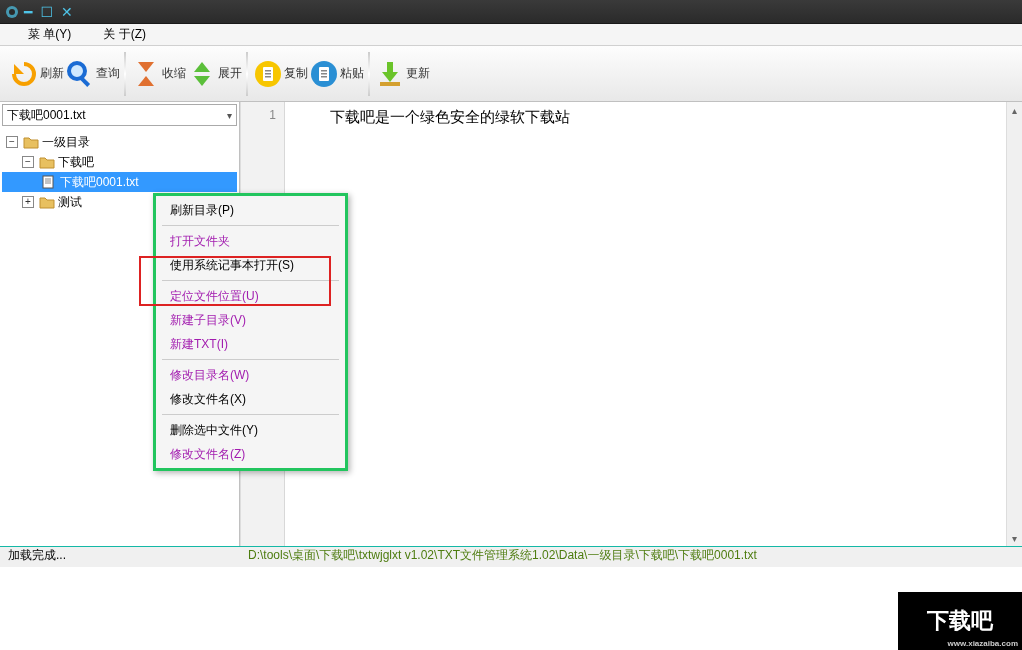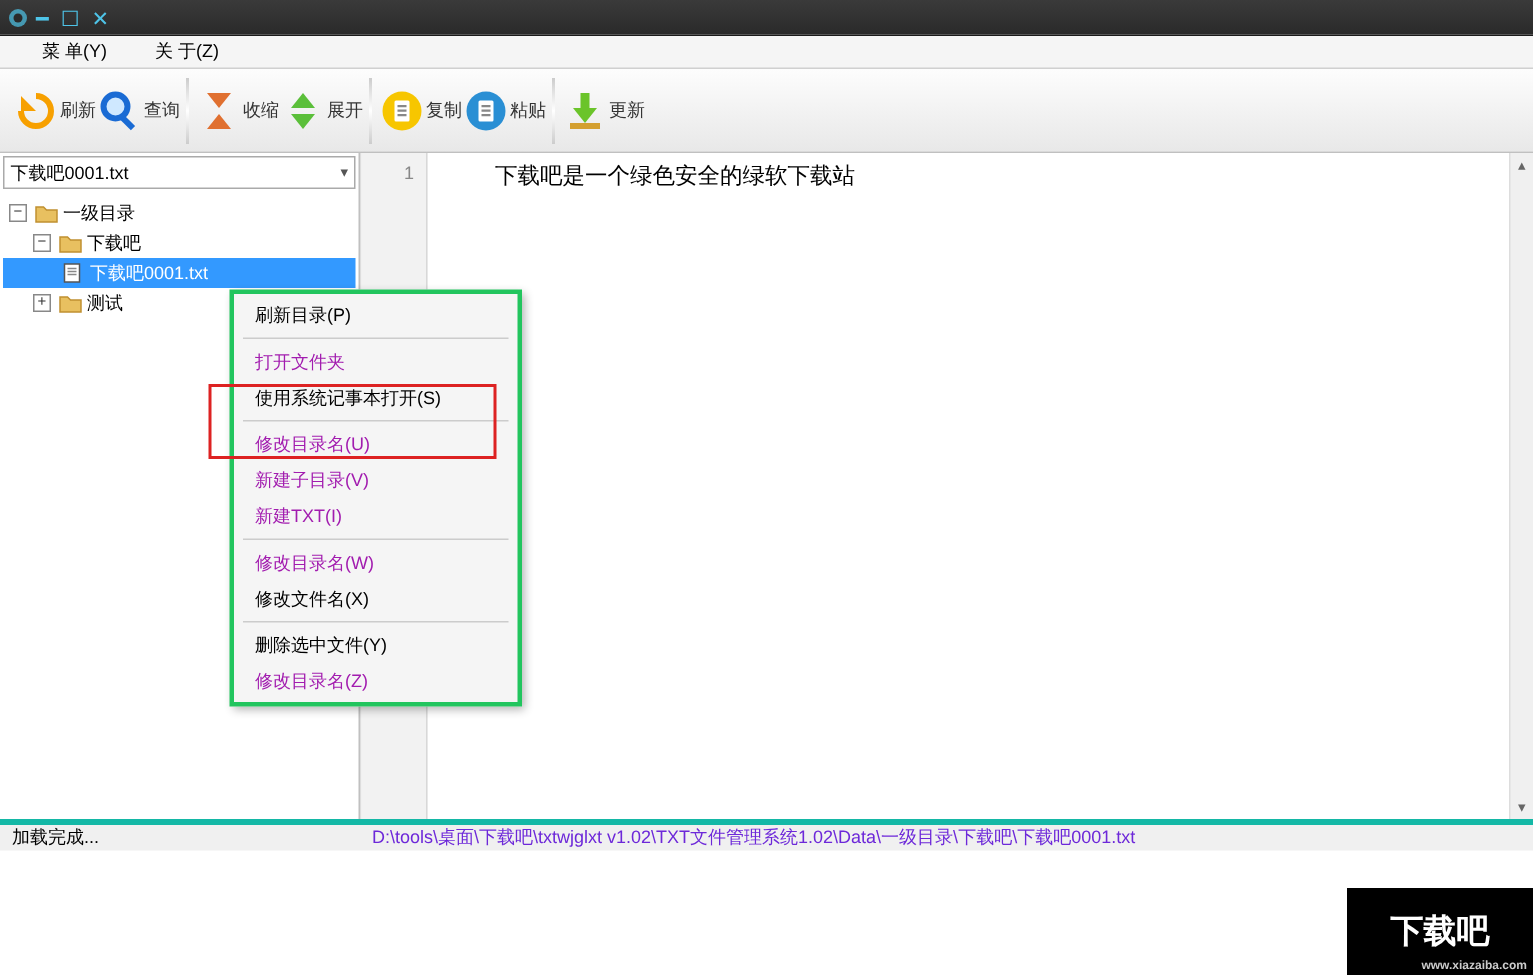--- a/index.html
+++ b/index.html
@@ -33,23 +33,23 @@
 .indent1 { padding-left: 20px; }
 .indent2 { padding-left: 36px; }
 
 .editor-area { flex: 1; display: flex; background: #fff; border-left: 1px solid #ddd; }
 .gutter { width: 44px; background: #f2f2f2; border-right: 1px solid #d8d8d8; text-align: right; padding: 6px 8px 0 0; color: #888; font-size: 12px; }
 .editor { flex: 1; padding: 6px 8px; font-size: 15px; font-family: SimSun, serif; position: relative; margin-left: 37px; }
 .scrollbar-v { width: 16px; background: #f0f0f0; border-left: 1px solid #ddd; position: relative; }
 .scrollbar-v .thumb-up { position: absolute; top: 0; width: 100%; height: 16px; display: flex; align-items: center; justify-content: center; color: #666; font-size: 10px; }
 .scrollbar-v .thumb-down { position: absolute; bottom: 0; width: 100%; height: 16px; display: flex; align-items: center; justify-content: center; color: #666; font-size: 10px; }
 
-.statusbar { height: 21px; background: #f0f0f0; display: flex; align-items: flex-end; padding: 0 8px; font-size: 12px; border-top: 4px solid #14b8a6; }
+.statusbar { height: 21px; background: #f0f0f0; display: flex; align-items: flex-start; padding: 0 8px; font-size: 12px; border-top: 1px solid #14b8a6; }
 .statusbar .left { width: 240px; }
-.statusbar .right { flex: 1; color: #6d28d9; margin-top: 20px; }
+.statusbar .right { flex: 1; color: #4d7c0f; }
 
 .context-menu { position: absolute; left: 132px; top: 193px; width: 195px; background: #f5f5f5; border: 3px solid #22c55e; box-shadow: 2px 2px 6px rgba(0,0,0,0.3); z-index: 100; padding: 2px; margin-left: 21px; }
 .cm-item { height: 24px; display: flex; align-items: center; padding: 0 12px; font-size: 12px; cursor: pointer; }
 .cm-item.disabled { color: #a21caf; cursor: default; }
 .cm-item.hovered { background: #33ccff; color: #000; }
 .cm-sep { height: 1px; background: #ccc; margin: 3px 4px; }
 .cm-box { position: absolute; border: 2px solid #d22; left: 139px; top: 256px; width: 192px; height: 50px; z-index: 101; pointer-events: none; }
 
 .watermark { position: absolute; right: 0; bottom: 0; width: 124px; height: 58px; background: #000; color: #fff; display: flex; align-items: center; justify-content: center; font-size: 22px; font-weight: bold; z-index: 50; }
 .watermark .sub { font-size: 8px; color: #ccc; position: absolute; bottom: 2px; right: 4px; }
@@ -218,28 +218,28 @@
   <div class="left">加载完成...</div>
   <div class="right">D:\tools\桌面\下载吧\txtwjglxt v1.02\TXT文件管理系统1.02\Data\一级目录\下载吧\下载吧0001.txt</div>
 </div>
 
 <div class="context-menu">
   <div class="cm-item">刷新目录(P)</div>
   <div class="cm-sep"></div>
   <div class="cm-item disabled">打开文件夹</div>
   <div class="cm-item">使用系统记事本打开(S)</div>
   <div class="cm-sep"></div>
-  <div class="cm-item disabled">修改目录名(U)</div>
+  <div class="cm-item disabled">定位文件位置(U)</div>
   <div class="cm-item disabled">新建子目录(V)</div>
   <div class="cm-item disabled">新建TXT(I)</div>
   <div class="cm-sep"></div>
   <div class="cm-item disabled">修改目录名(W)</div>
   <div class="cm-item">修改文件名(X)</div>
   <div class="cm-sep"></div>
   <div class="cm-item">删除选中文件(Y)</div>
-  <div class="cm-item disabled">修改目录名(Z)</div>
+  <div class="cm-item disabled">修改文件名(Z)</div>
 </div>
 <div class="cm-box"></div>
 
 <div class="watermark">
   <span>下载吧</span>
   <span class="sub">www.xiazaiba.com</span>
 </div>
 
 </body></html>

